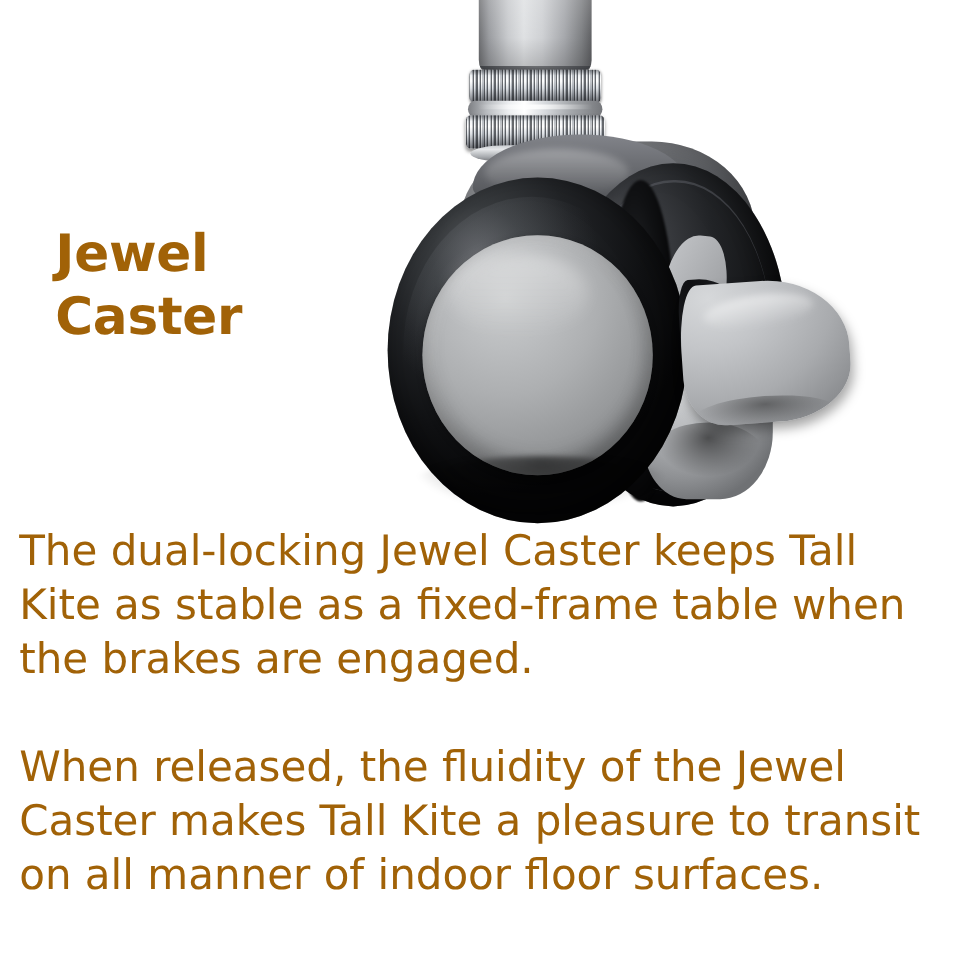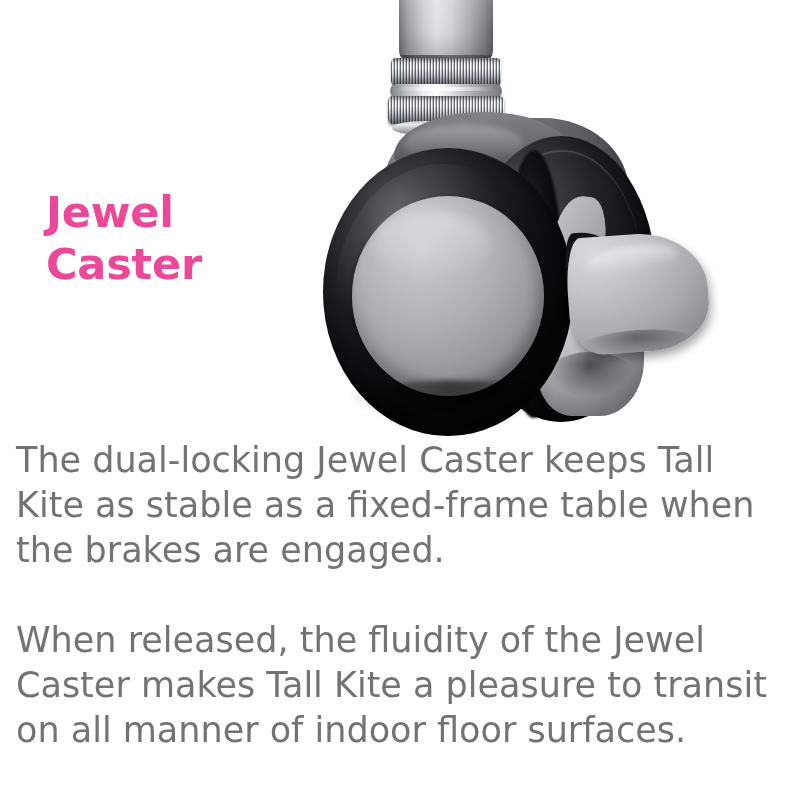--- a/index.html
+++ b/index.html
@@ -331,32 +331,32 @@
   
   #product-title {
     position: absolute;
     left: 46px;
     top: 186px;
     width: 300px;
     font-weight: bold;
     font-size: 43px;
     line-height: 52px;
     letter-spacing: -0.2px;
-    color: #ec4899;
+    color: #a16207;
     white-space: pre-line;
   }
 
   #copy-block {
     position: absolute;
     left: 16px;
     top: 438px;
     width: 782px;
     font-size: 35px;
     line-height: 45px;
-    color: #737373;
+    color: #a16207;
   }
   #copy-block p {
     margin: 0 0 45px 0;
     max-width: 772px;
   }
   #copy-block p:last-child { margin-bottom: 16px; }
 </style>
 </head>
 <body>
 

